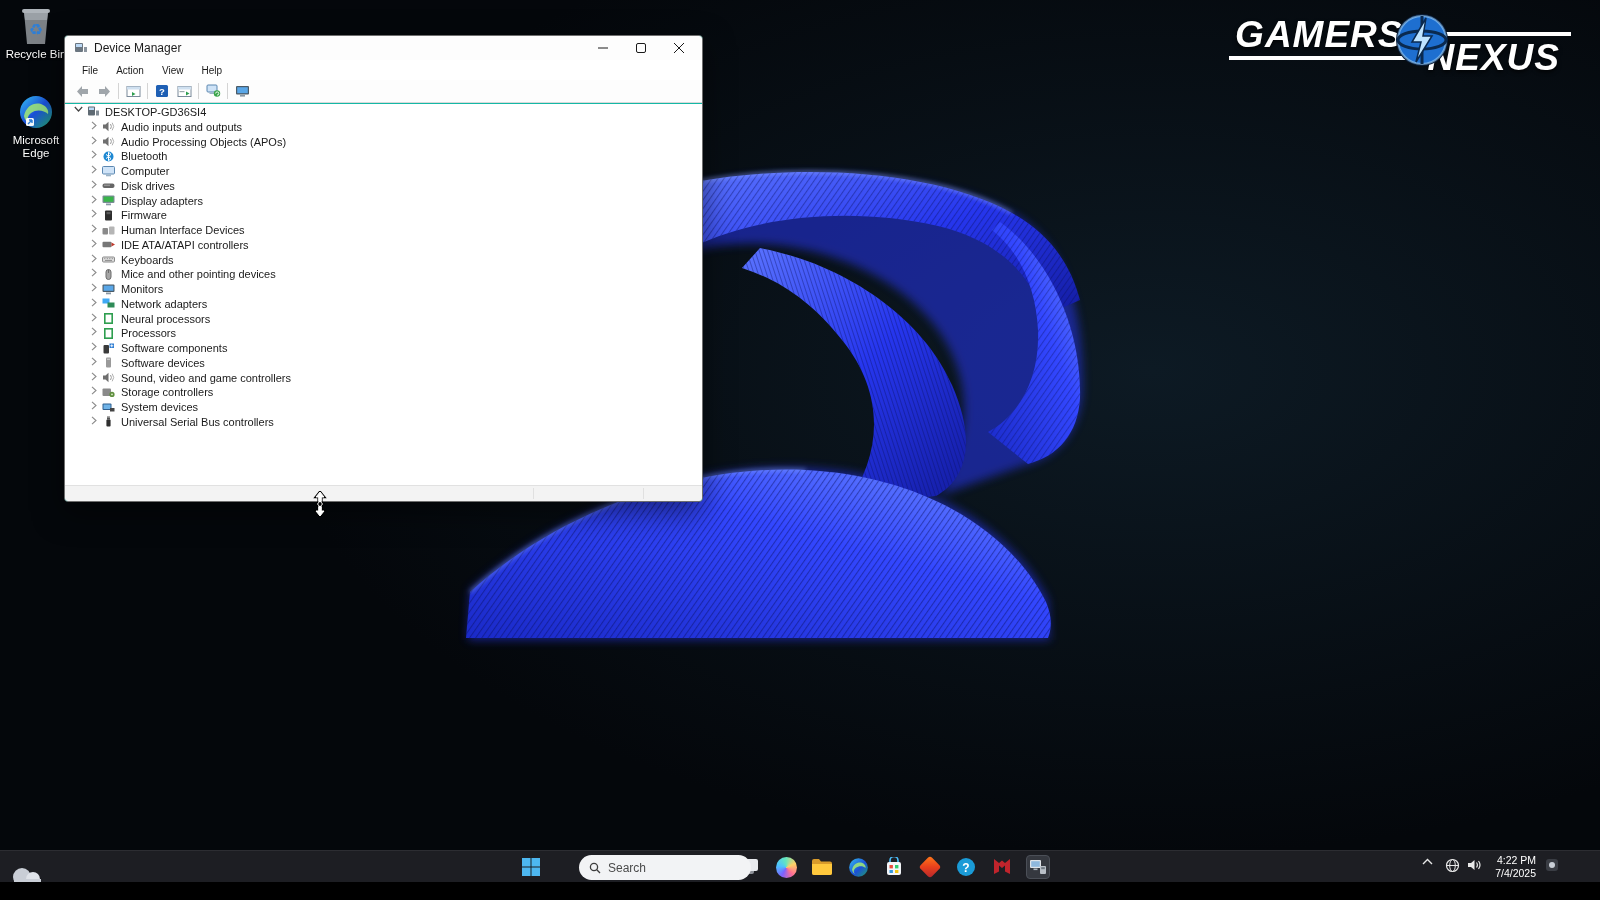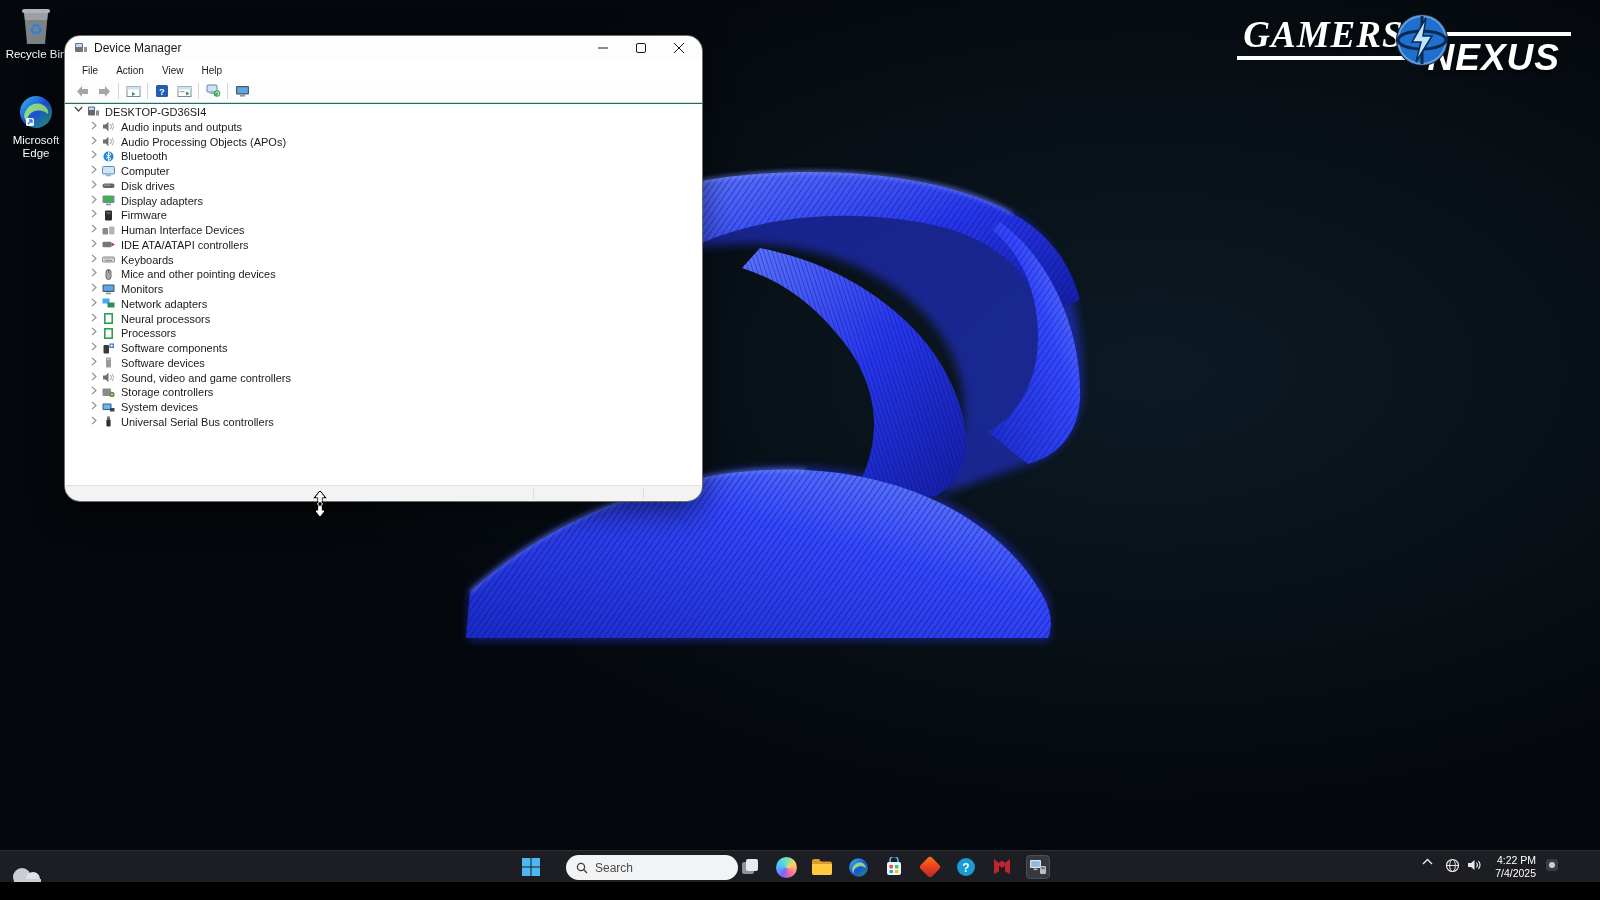--- a/index.html
+++ b/index.html
@@ -6,33 +6,33 @@
   body{width:1600px;height:900px;position:relative;overflow:hidden;background:#000;
        font-family:"Liberation Sans","DejaVu Sans",sans-serif;}
   .abs{position:absolute;}
   
   #wallpaper{left:0;top:0;width:1600px;height:882px;}
   #letterbox{left:0;top:882px;width:1600px;height:18px;background:#000;z-index:60;}
   
   #gn-logo{right:40px;top:10px;display:flex;align-items:flex-start;z-index:5;}
   .gn-word{color:#fff;font-weight:800;font-style:italic;font-size:37px;letter-spacing:1px;
            text-shadow:0 2px 4px rgba(0,0,0,.8);line-height:1;}
-  .gn-left{padding-top:6px;font-family:Liberation Serif, serif;}
+  .gn-left{padding-top:6px;}
   .gn-left .bar{height:4px;background:#fff;margin-top:3px;margin-left:-6px;width:108%;}
   .gn-right{padding-top:22px;margin-left:-14px;}
   .gn-right .bar{height:4px;background:#fff;margin-bottom:3px;margin-right:-6px;width:108%;}
   .gn-globe{width:56px;height:56px;margin:2px -8px 0 -10px;position:relative;z-index:2;}
   
   .desk-icon{width:72px;display:flex;flex-direction:column;align-items:center;z-index:4;}
   .desk-icon .glyph{width:40px;height:40px;display:flex;align-items:center;justify-content:center;}
   .desk-icon .lbl{margin-top:2px;font-size:11.5px;color:#fff;text-align:center;line-height:1.1;
                   text-shadow:0 1px 2px #000;}
   
-  #dm-window{left:64px;top:35px;width:637px;height:465px;background:#0f766e;border:1px solid #6e6e6e;
-             border-radius:16px;box-shadow:0 10px 30px rgba(0,0,0,.5);z-index:10;overflow:hidden;}
+  #dm-window{left:64px;top:35px;width:637px;height:465px;background:#14b8a6;border:1px solid #6e6e6e;
+             border-radius:4px;box-shadow:0 10px 30px rgba(0,0,0,.5);z-index:10;overflow:hidden;}
   #dm-titlebar{height:24px;display:flex;align-items:center;background:#fdfdfd;}
   #dm-title{font-size:12px;color:#1a1a1a;margin-left:6px;}
   #dm-caption-buttons{margin-left:auto;display:flex;height:100%;}
   .cap-btn{width:38px;height:100%;display:flex;align-items:center;justify-content:center;}
   .cap-btn svg{display:block;}
   #dm-menubar{height:20px;display:flex;align-items:center;padding-left:8px;background:#fff;}
   .menu-item{font-size:10px;color:#1a1a1a;padding:2px 9px;}
   #dm-toolbar{height:22px;display:flex;align-items:center;padding-left:6px;background:#fdfdfd;
               border-bottom:1px solid #d9d9d9;}
   .tb-btn{width:22px;height:20px;display:flex;align-items:center;justify-content:center;}
@@ -48,21 +48,21 @@
                 border-top:1px solid #e1e1e1;}
   .sb-sep{position:absolute;top:2px;bottom:2px;width:1px;background:#e0e0e0;}
   
   #cursor{left:312px;top:491px;z-index:40;}
   
   #taskbar{left:0;top:850px;width:1600px;height:32px;background:#1d1e23;
            border-top:1px solid rgba(255,255,255,.07);z-index:30;}
   .tb-icon{position:absolute;top:4px;width:24px;height:24px;display:flex;align-items:center;
            justify-content:center;border-radius:4px;}
   .tb-icon.active{background:#35383f;border:1px solid #4b4f57;box-sizing:border-box;}
-  #search-pill{position:absolute;left:566px;top:4px;width:172px;height:25px;background:#f2f3f5;
+  #search-pill{position:absolute;left:579px;top:4px;width:172px;height:25px;background:#f2f3f5;
                border-radius:13px;display:flex;align-items:center;padding-left:10px;box-sizing:border-box;}
   #search-pill .s-lbl{font-size:12px;color:#4b4b4b;margin-left:7px;}
   .tray-icon{position:absolute;top:7px;display:flex;align-items:center;justify-content:center;}
   #tray-clock{position:absolute;left:1484px;top:3px;width:52px;text-align:right;color:#fff;
               font-size:10.5px;line-height:12.5px;}
   #weather-cloud{position:absolute;left:8px;top:10px;width:40px;height:26px;}
 </style>
 </head>
 <body>
 

